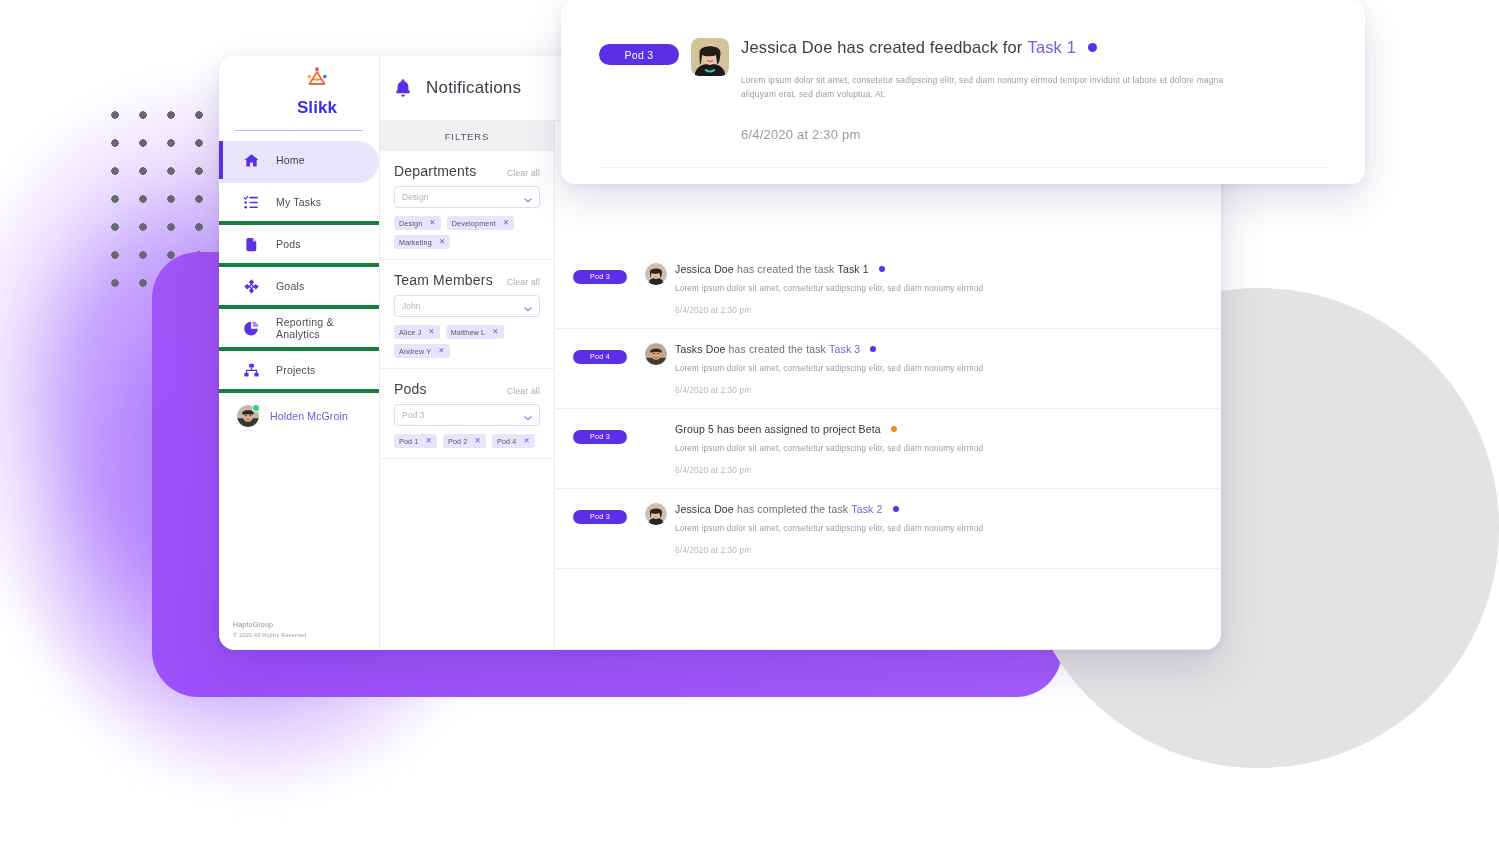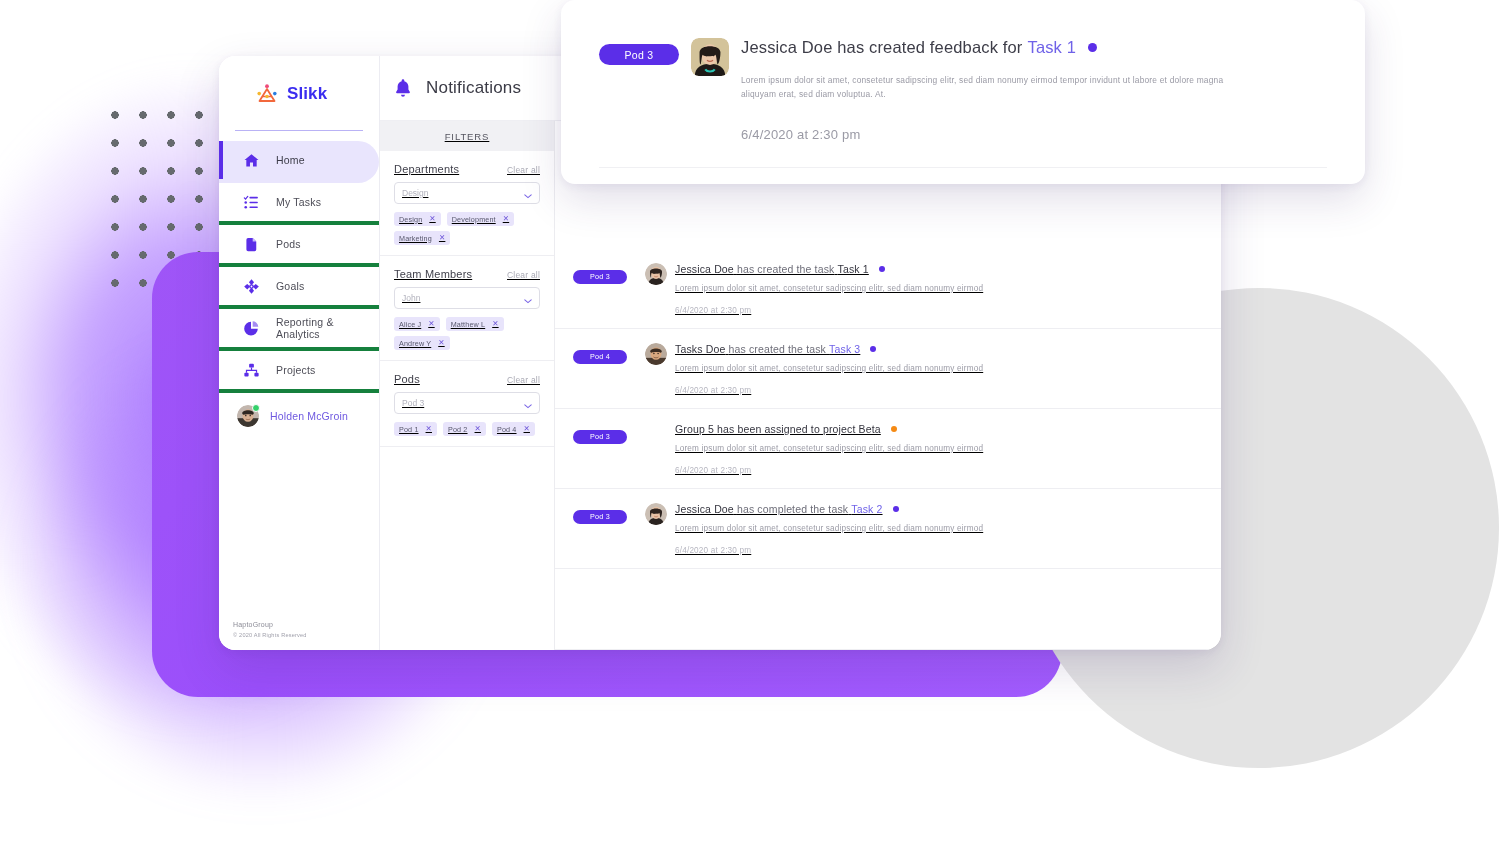--- a/index.html
+++ b/index.html
@@ -95,20 +95,21 @@
     flex-direction: column;
     position: relative;
   }
   .brand {
     height: 56px;
     display: flex;
     align-items: center;
     gap: 8px;
     padding: 0 0 0 36px;
     margin-top: 10px;
+    flex-direction: column;
   }
   .brand-logo { width: 24px; height: 22px; flex: 0 0 24px; }
   .brand-name {
     font-size: 17px;
     font-weight: bold;
     color: #3b2df0;
     letter-spacing: 0.1px;
   }
   .brand-rule {
     height: 1px;
@@ -184,21 +185,21 @@
     border-bottom: 1px solid #efeff3;
   }
   .topbar .bell { width: 18px; height: 20px; flex: 0 0 18px; }
   .topbar .title {
     font-size: 17px;
     color: #3b3b46;
     letter-spacing: 0.2px;
     font-weight: normal;
   }
 
-  .body-row { flex: 1 1 auto; display: flex; min-height: 0; background: #404040; text-decoration: underline; }
+  .body-row { flex: 1 1 auto; display: flex; min-height: 0; background: #404040; }
 
   
   .filters-col {
     width: 174px;
     flex: 0 0 174px;
     background: #ffffff;
     border-right: 1px solid #ececf0;
     display: flex;
     flex-direction: column;
   }
@@ -216,21 +217,21 @@
   .filter-group {
     padding: 12px 14px 10px 14px;
     border-bottom: 1px solid #eeeef2;
   }
   .fg-head {
     display: flex;
     align-items: baseline;
     justify-content: space-between;
     margin-bottom: 7px;
   }
-  .fg-title { font-size: 11px; color: #3f3f4a; letter-spacing: 0.2px; }
+  .fg-title { font-size: 14px; color: #3f3f4a; letter-spacing: 0.2px; }
   .fg-clear { font-size: 8.5px; color: #a9a9b4; letter-spacing: 0.2px; cursor: pointer; }
   .fg-select {
     height: 20px;
     border: 1px solid #dedee6;
     border-radius: 4px;
     display: flex;
     align-items: center;
     padding: 0 7px;
     font-size: 8.5px;
     color: #b2b2bd;

